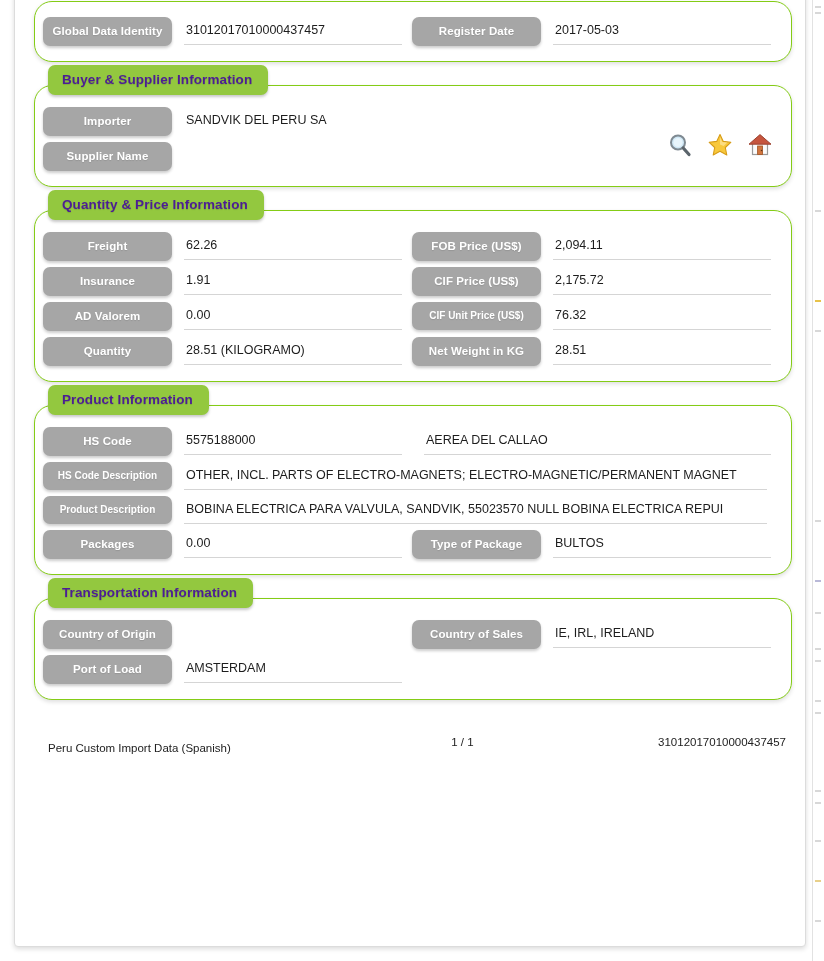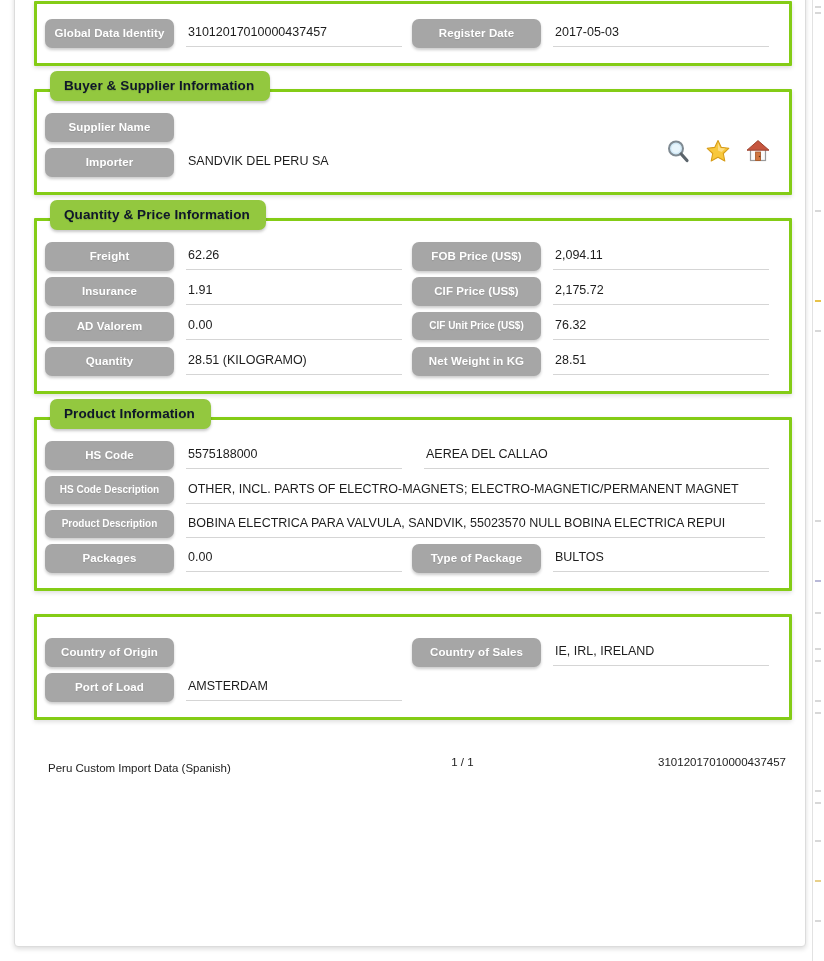--- a/index.html
+++ b/index.html
@@ -34,32 +34,32 @@
 
   #doc {
     position: absolute; left: 19px; top: 8px;
     width: 758px;
   }
 
   
   .card {
     position: relative;
     background: #ffffff;
-    border: 3px solid #84cc16;
-    border-radius: 1px;
+    border: 1px solid #84cc16;
+    border-radius: 18px;
     box-shadow: 0 2px 4px rgba(0,0,0,0.13);
     margin-bottom: 16px;
   }
   .card.with-title { margin-top: 23px; }
 
   .card-title {
     position: absolute;
     left: 13px; top: -21px;
     background: #93c83f;
-    color: #0f172a;
+    color: #4c1d95;
     font-size: 13.5px;
     font-weight: bold;
     letter-spacing: .1px;
     padding: 7px 16px 8px 14px;
     border-radius: 7px;
     box-shadow: 0 2px 3px rgba(0,0,0,0.22);
     white-space: nowrap;
     text-shadow: 0 1px 1px rgba(0,0,0,0.12);
   }
 
@@ -202,26 +202,26 @@
           <polygon points="13,2.6 24,12.2 2,12.2" fill="#c6553e" stroke="#9c4330" stroke-width="1"></polygon>
           <rect x="10.6" y="14" width="4.9" height="8.5" fill="#d2763f" stroke="#a75a2c" stroke-width=".9"></rect>
           <circle cx="14.5" cy="18.4" r=".75" fill="#5d3318"></circle>
         </svg>
       </span>
     </div>
 
     <div class="card-body">
       <div class="buyer-rows">
         <div class="field">
+          <div class="pill">Importer</div>
+          <div class="value empty">SANDVIK DEL PERU SA</div>
+        </div>
+        <div class="field">
           <div class="pill">Supplier Name</div>
           <div class="value empty"></div>
-        </div>
-        <div class="field">
-          <div class="pill">Importer</div>
-          <div class="value empty">SANDVIK DEL PERU SA</div>
         </div>
       </div>
     </div>
   </div>
 
   <div class="card with-title">
     <div class="card-title">Quantity &amp; Price Information</div>
     <div class="card-body">
 
       <div class="row">
@@ -335,20 +335,21 @@
             <div class="pill">Type of Package</div>
             <div class="value">BULTOS</div>
           </div>
         </div>
       </div>
 
     </div>
   </div>
 
   <div class="card with-title">
+    <div class="card-title">Transportation Information</div>
     <div class="card-body">
 
       <div class="row">
         <div class="col">
           <div class="field">
             <div class="pill">Country of Origin</div>
           </div>
         </div>
         <div class="col">
           <div class="field">

